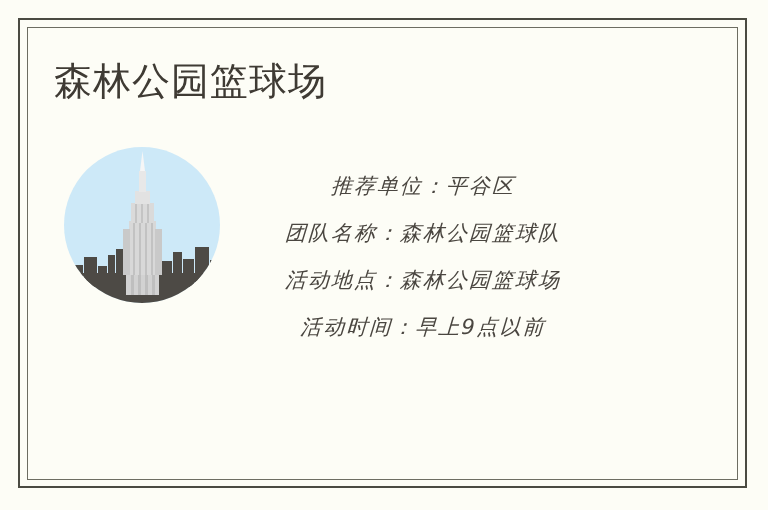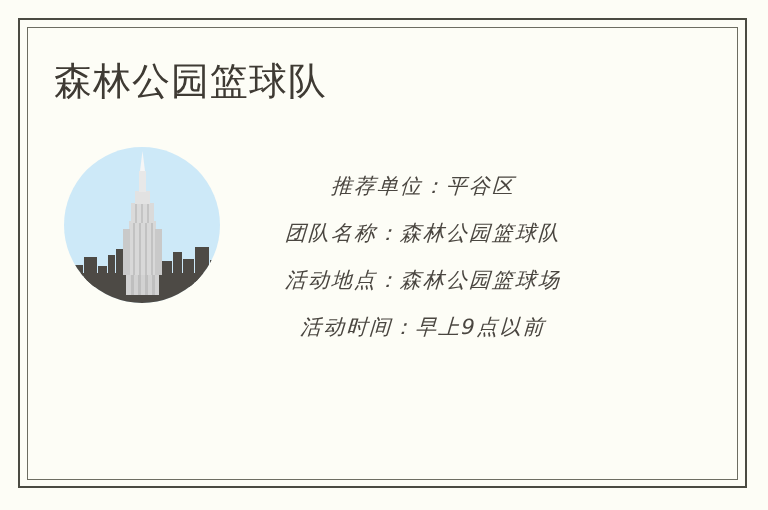--- a/index.html
+++ b/index.html
@@ -95,21 +95,21 @@
   }
 </style>
 </head>
 <body>
 
 <div class="card">
 
   <div class="frame-outer"></div>
   <div class="frame-inner"></div>
 
-  <div class="page-title">森林公园篮球队</div>
+  <div class="page-title">森林公园篮球场</div>
 
   <div class="illustration">
     <svg viewBox="0 0 158 156" xmlns="http://www.w3.org/2000/svg" aria-hidden="true">
       <defs>
         <clipPath id="circleClip">
           <circle cx="79" cy="78" r="78"></circle>
         </clipPath>
       </defs>
 
       <circle cx="79" cy="78" r="78" fill="#cde9f8"></circle>

